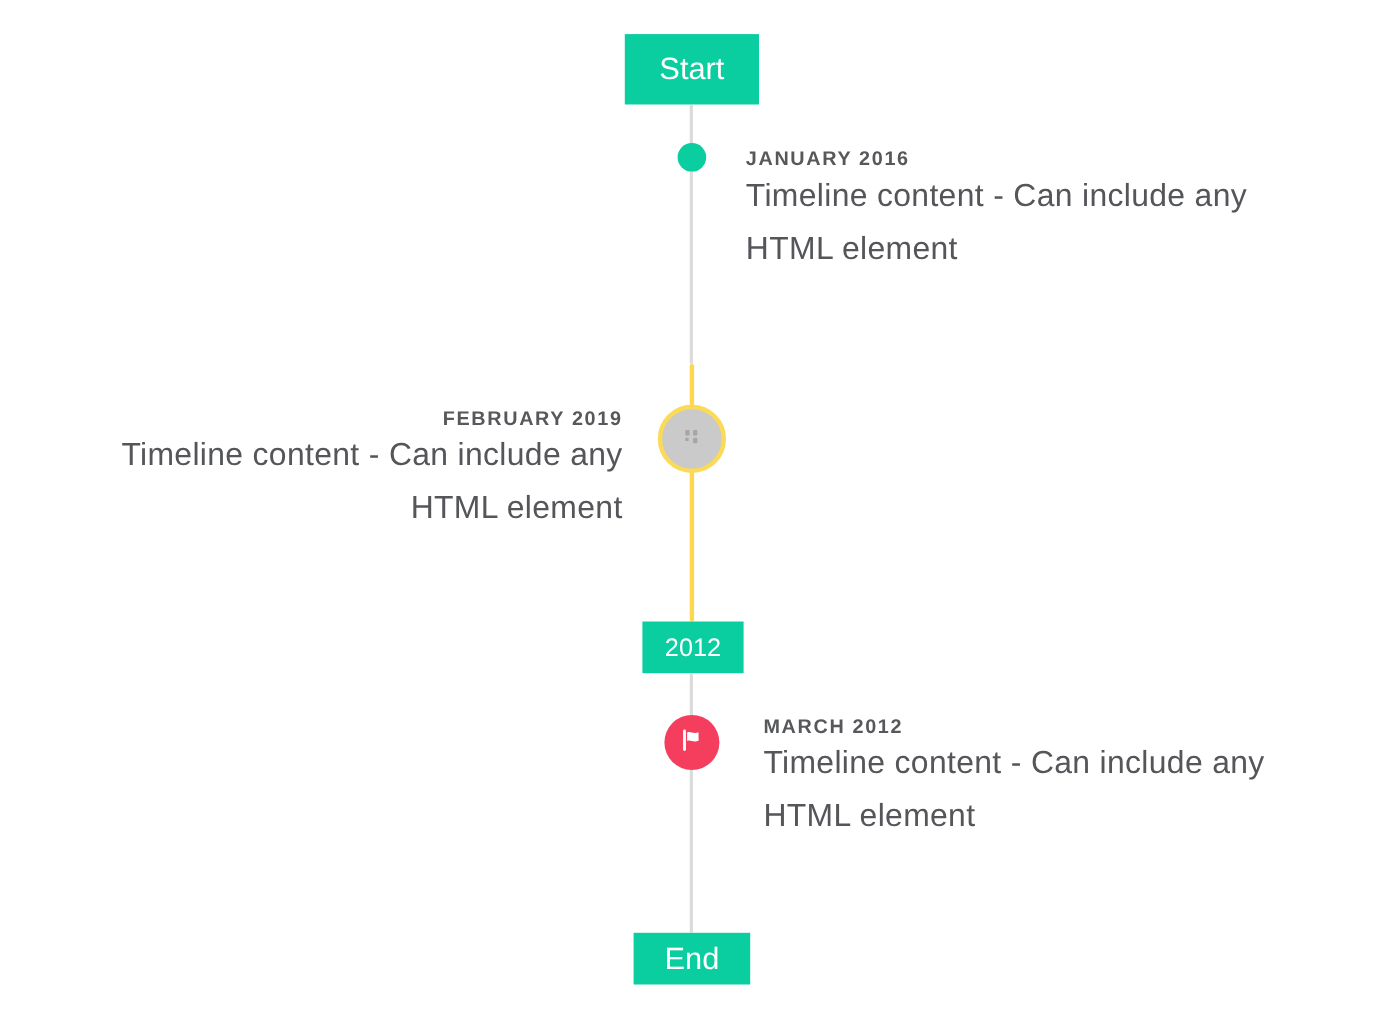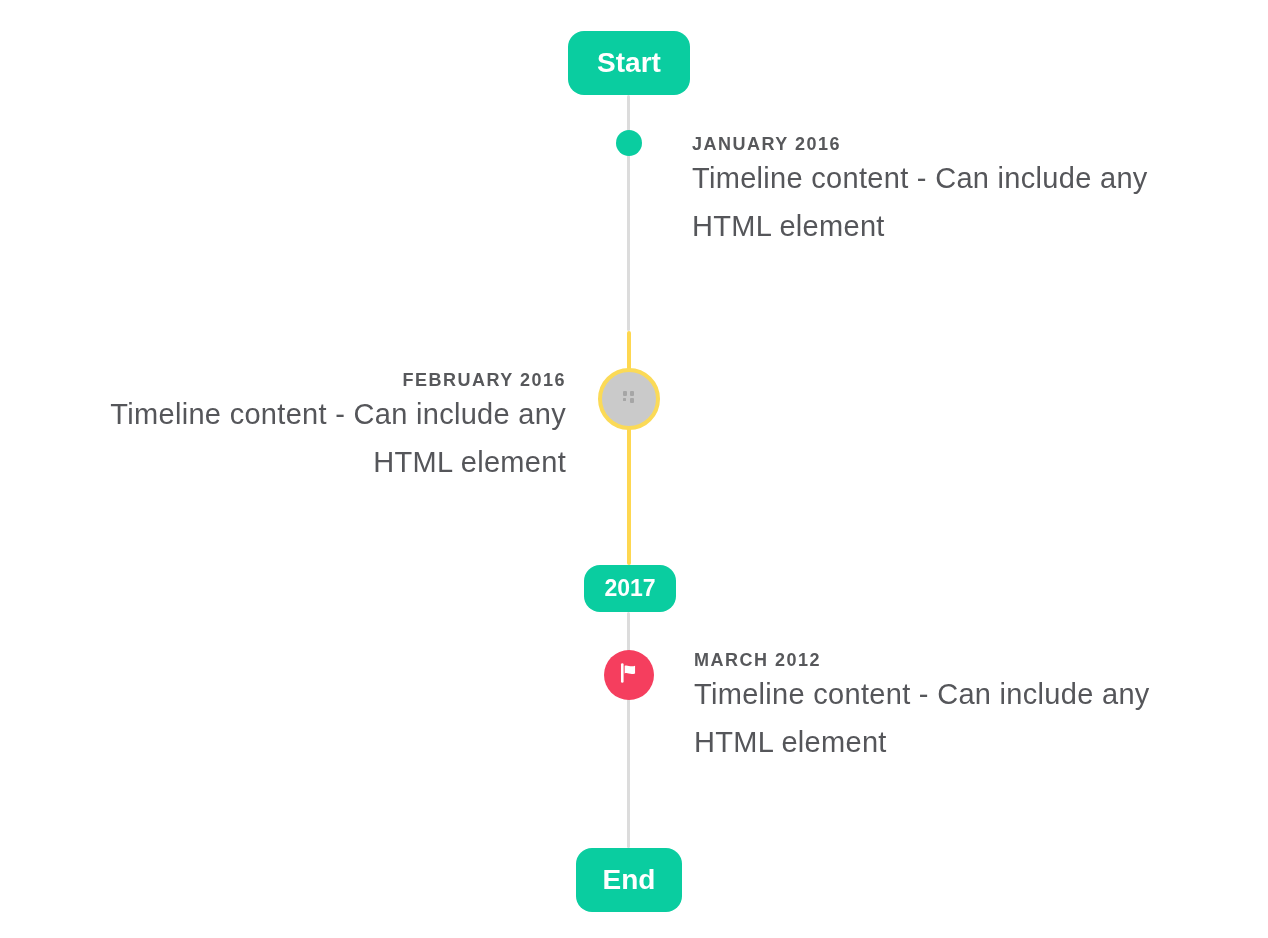--- a/index.html
+++ b/index.html
@@ -37,29 +37,28 @@
   .seg-bottom { top: 612px; height: 236px; }
 
   
   .flag {
     position: absolute;
     display: flex;
     align-items: center;
     justify-content: center;
     background: var(--accent-teal, #0acda0);
     color: var(--button-text, #ffffff);
-    border-radius: 16px;
+    border-radius: 0;
     z-index: 3;
     cursor: default;
     user-select: none;
-    font-weight: bold;
   }
   .flag.start { left: 568px; top: 31px;  width: 122px; height: 64px; font-size: 28px; }
   .flag.year  { left: 584px; top: 565px; width: 92px;  height: 47px; font-size: 23px; }
-  .flag.end   { left: 576px; top: 848px; width: 106px; height: 64px; font-size: 28px; }
+  .flag.end   { left: 576px; top: 848px; width: 106px; height: 47px; font-size: 28px; }
 
   
   .marker {
     position: absolute;
     border-radius: 50%;
     z-index: 2;
     display: flex;
     align-items: center;
     justify-content: center;
   }
@@ -81,21 +80,21 @@
   }
 
   
   .item {
     position: absolute;
     width: 530px;
     z-index: 1;
   }
   .item.side-right { text-align: left; }
   .item.side-left  { text-align: right; }
-  .item-1 { left: 692px;  top: 134px; }
+  .item-1 { left: 678px;  top: 134px; }
   .item-2 { right: 702px; top: 370px; }
   .item-3 { left: 694px;  top: 650px; }
 
   .item-title {
     font-size: 18px;
     line-height: 20px;
     font-weight: bold;
     letter-spacing: 1.5px;
     color: var(--title-text, #57585b);
   }
@@ -131,28 +130,28 @@
     <span>
       <svg width="18" height="16" viewBox="0 0 18 16" aria-hidden="true">
         <rect x="3" y="2" width="4" height="5" rx="1" fill="#a6a6a6"></rect>
         <rect x="10" y="2" width="4" height="5" rx="1" fill="#a6a6a6"></rect>
         <rect x="3" y="9" width="3" height="3" rx="0.5" fill="#a6a6a6"></rect>
         <rect x="10" y="9" width="4" height="5" rx="1" fill="#a6a6a6"></rect>
       </svg>
     </span>
   </div>
   <div class="item side-left item-2">
-    <div class="item-title">FEBRUARY 2016</div>
+    <div class="item-title">FEBRUARY 2019</div>
     <div class="item-content">
       <div>Timeline content - Can include any</div>
       <div>HTML element</div>
     </div>
   </div>
 
-  <div class="flag year">2017</div>
+  <div class="flag year">2012</div>
 
   <div class="marker flag-circle">
     <span>
       <svg width="26" height="26" viewBox="0 0 24 24" aria-hidden="true">
         <rect x="4.6" y="3" width="2.4" height="18" rx="1.2" fill="#ffffff"></rect>
         <path d="M8 5.4 C 10.6 3.9, 12.8 7.0, 17.6 5.3 L 17.6 12.4 C 12.8 14.1, 10.6 11.0, 8 12.5 Z" fill="#ffffff"></path>
       </svg>
     </span>
   </div>
   <div class="item side-right item-3">

